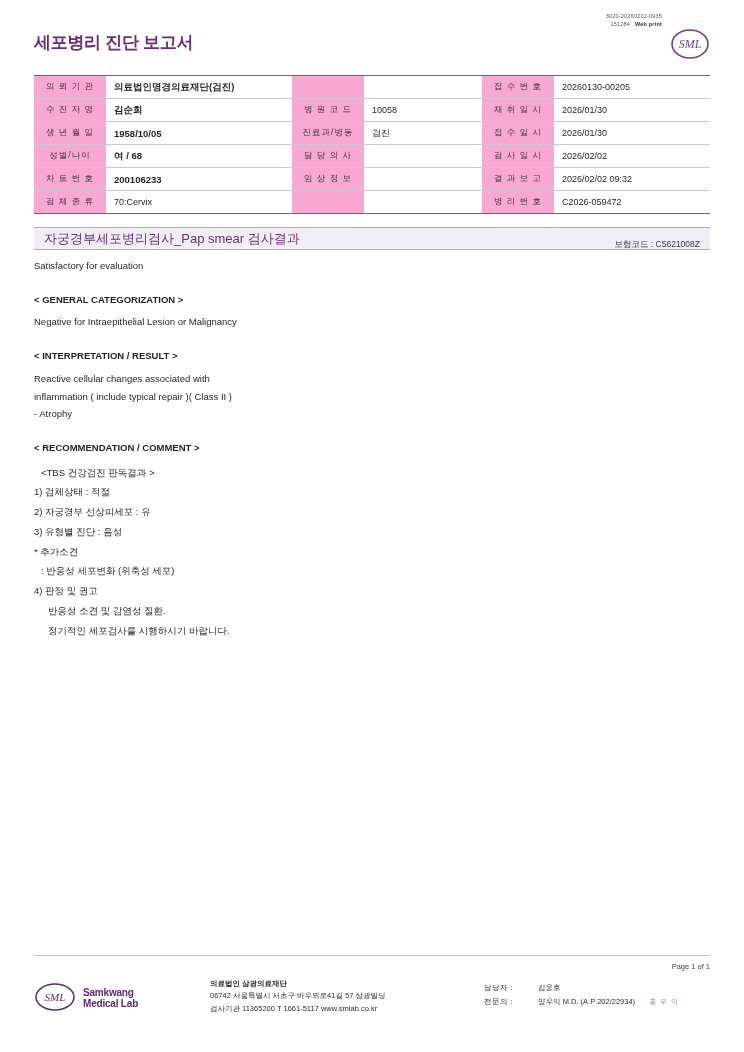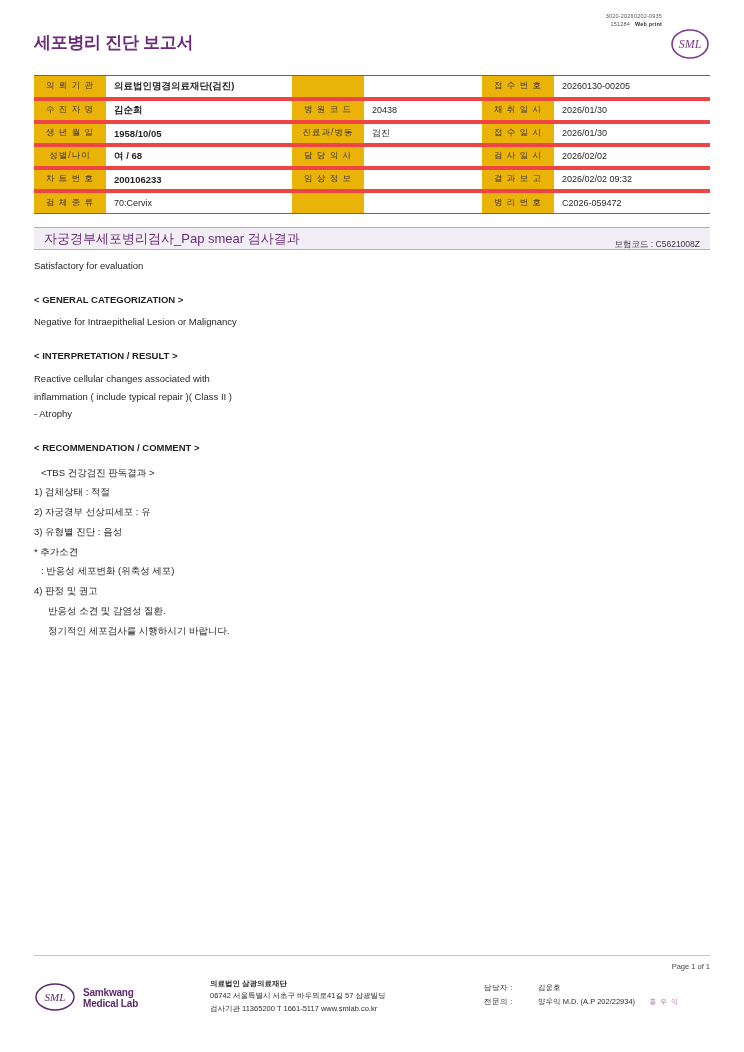--- a/index.html
+++ b/index.html
@@ -54,30 +54,30 @@
   table.info {
     position: absolute;
     top: 75px;
     left: 34px;
     width: 676px;
     border-collapse: collapse;
     font-size: 9px;
   }
   table.info tr { height: 23px; }
   table.info td {
-    border-top: 4px solid #ef4444;
+    border-top: 1px solid #ef4444;
     border-bottom: 1px solid #cfc6d4;
     padding: 0 8px;
     vertical-align: middle;
     white-space: nowrap;
   }
   table.info tr:first-child td { border-top: 1px solid #7a5a85; }
   table.info tr:last-child td { border-bottom: 1px solid #7a5a85; }
   td.lbl {
-    background: #eab308;
+    background: #f9a8d4;
     color: #3a3340;
     font-size: 8.5px;
     text-align: center;
     letter-spacing: 1px;
   }
   td.val { color: #231f20; font-size: 9px; }
   td.val.bold { font-weight: bold; font-size: 9.5px; }
 
   
   .w-l1 { width: 72px; }
@@ -227,21 +227,21 @@
         <td class="val bold w-v1">의료법인명경의료재단(검진)</td>
         <td class="lbl w-l2"></td>
         <td class="val w-v2"></td>
         <td class="lbl w-l3">접 수 번 호</td>
         <td class="val w-v3">20260130-00205</td>
       </tr>
       <tr>
         <td class="lbl w-l1">수 진 자 명</td>
         <td class="val bold w-v1">김순희</td>
         <td class="lbl w-l2">병 원 코 드</td>
-        <td class="val w-v2">20438</td>
+        <td class="val w-v2">10058</td>
         <td class="lbl w-l3">채 취 일 시</td>
         <td class="val w-v3">2026/01/30</td>
       </tr>
       <tr>
         <td class="lbl w-l1">생 년 월 일</td>
         <td class="val bold w-v1">1958/10/05</td>
         <td class="lbl w-l2">진료과/병동</td>
         <td class="val w-v2">검진</td>
         <td class="lbl w-l3">접 수 일 시</td>
         <td class="val w-v3">2026/01/30</td>

